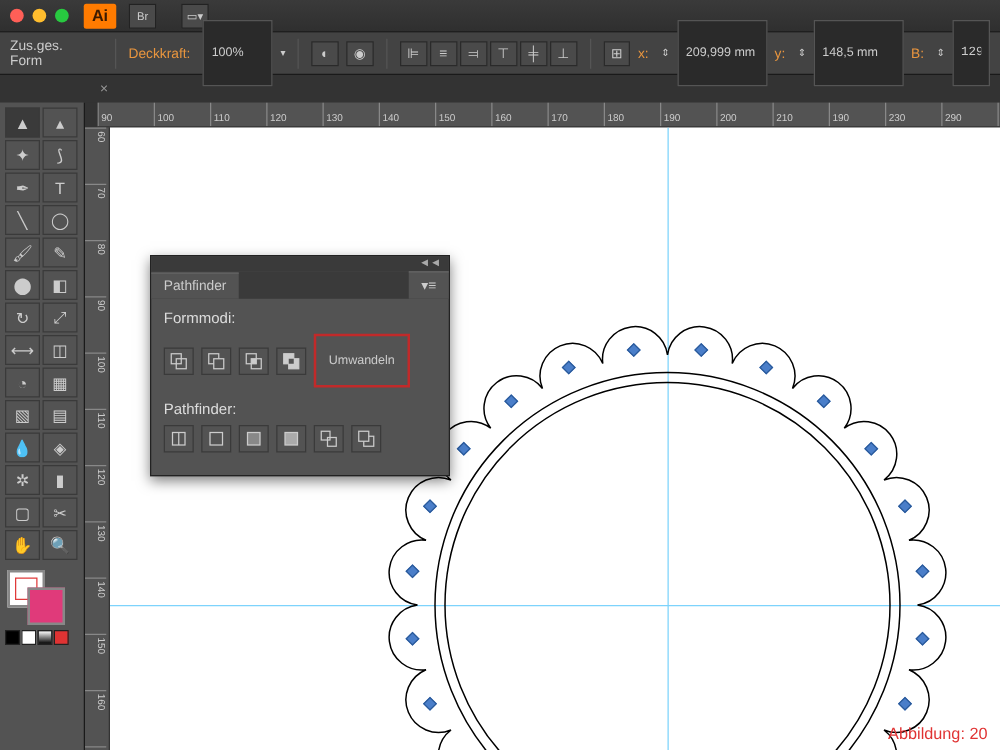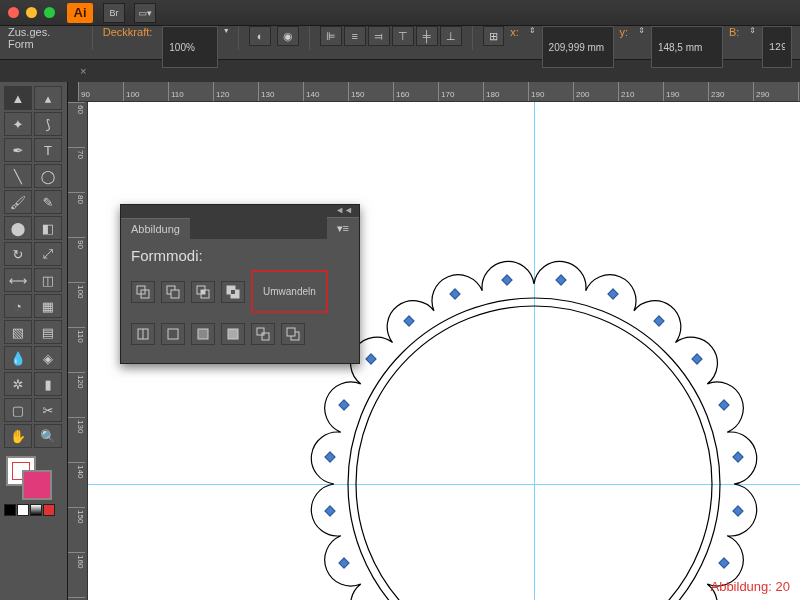--- a/index.html
+++ b/index.html
@@ -2,22 +2,22 @@
 <html><head>
 <meta charset="utf-8">
 <style>
 *{margin:0;padding:0;box-sizing:border-box;font-family:Arial,sans-serif;font-size:11px;color:#ccc}
 body{background:#333;width:800px;height:600px;overflow:hidden;position:relative}
 .titlebar{height:26px;background:linear-gradient(#3a3a3a,#2f2f2f);display:flex;align-items:center;padding:0 8px;border-bottom:1px solid #1a1a1a}
 .traffic{display:flex;gap:7px;margin-right:12px}
 .traffic span{width:11px;height:11px;border-radius:50%}
 .tred{background:#ff5f57}.tyel{background:#ffbd2e}.tgrn{background:#28c940}
 .ai-logo{width:26px;height:20px;background:#ff7b00;color:#3b1a00;font-weight:bold;font-size:13px;display:flex;align-items:center;justify-content:center;border-radius:2px;margin-right:10px}
-.tb-btn{width:22px;height:20px;background:#4a4a4a;border:1px solid #222;margin-right:9px;display:flex;align-items:center;justify-content:center;font-size:9px}
-.controlbar{height:34px;background:#434343;display:flex;padding:0 8px;border-bottom:1px solid #1a1a1a;gap:6px}
+.tb-btn{width:22px;height:20px;background:#4a4a4a;border:1px solid #222;margin-right:20px;display:flex;align-items:center;justify-content:center;font-size:9px}
+.controlbar{height:34px;background:#434343;display:flex;align-items:center;padding:0 8px;border-bottom:1px solid #1a1a1a;gap:6px}
 .cb-label{color:#ccc;font-size:11px;margin-right:4px}
 .cb-label.orange{color:#e8953e}
 .cb-input{background:#2a2a2a;border:1px solid #555;padding:20px 6px;width:56px;font-size:10px}
 .cb-input.wide{width:72px}
 .cb-sep{width:1px;height:24px;background:#555;margin:0 4px}
 .cb-icon{width:22px;height:20px;background:#4a4a4a;border:1px solid #2a2a2a;display:flex;align-items:center;justify-content:center}
 .cb-group{display:flex;gap:2px}
 .tabbar{height:22px;background:#333;display:flex;align-items:center;padding-left:80px}
 .tab-x{color:#999;margin-right:6px;cursor:pointer}
 .tab-title{color:#ddd;font-size:11px}
@@ -39,21 +39,21 @@
 .canvas{position:absolute;left:88px;top:20px;right:0;bottom:0;background:#fff;overflow:hidden}
 .guide-v{position:absolute;top:0;bottom:0;width:1px;background:#7dd3fc}
 .guide-h{position:absolute;left:0;right:0;height:1px;background:#7dd3fc}
 .artwork{position:absolute;left:50%;top:50%;transform:translate(-50%,-50%)}
 .panel{position:absolute;left:120px;top:122px;width:240px;background:#535353;border:1px solid #222;box-shadow:0 4px 10px rgba(0,0,0,.5)}
 .panel-top{height:12px;background:#3a3a3a;text-align:right;padding-right:6px;font-size:9px;color:#aaa}
 .panel-tab{height:22px;background:#3a3a3a;display:flex;align-items:center}
 .panel-tab span{background:#535353;padding:4px 10px;font-size:11px;border-top:1px solid #666}
 .panel-menu{margin-left:auto;padding:0 8px;font-size:10px}
 .panel-body{padding:8px 10px}
-.panel-label{font-size:15px;color:#ddd;margin-bottom:6px}
+.panel-label{font-size:12px;color:#ddd;margin-bottom:6px}
 .panel-row{display:flex;gap:6px;align-items:center;margin-bottom:10px}
 .pf-btn{width:24px;height:22px;background:#535353;border:1px solid #3a3a3a;display:flex;align-items:center;justify-content:center}
 .pf-btn svg{width:14px;height:14px}
 .expand-btn{padding:14px 10px;background:#535353;border:2px solid #c12a2a;font-size:10px;cursor:pointer}
 .caption{position:absolute;right:10px;bottom:6px;color:#e03333;font-size:13px}
 .anchor{position:absolute;width:8px;height:8px;background:#4a7ec9;border:1px solid #2a5a9a;transform:translate(-50%,-50%) rotate(45deg)}
 </style>
 </head>
 <body>
 
@@ -235,21 +235,21 @@
         <div class="anchor" style="left: 320.595px; top: 218.569px;"></div>
         <div class="anchor" style="left: 367.167px; top: 191.681px;"></div>
         <div class="anchor" style="left: 419.112px; top: 177.762px;"></div>
       </div>
     <div class="caption">Abbildung: 20</div>
   </div>
 
   <div class="panel">
     <div class="panel-top">◄◄</div>
     <div class="panel-tab">
-      <span>Abbildung</span>
+      <span>Pathfinder</span>
       <span class="panel-menu">▾≡</span>
     </div>
     <div class="panel-body">
       <div class="panel-label">Formmodi:</div>
       <div class="panel-row">
         <div class="pf-btn">
             <svg viewBox="0 0 14 14">
               <rect x="1" y="1" width="8" height="8" fill="none" stroke="#ccc"></rect>
               <rect x="5" y="5" width="8" height="8" fill="none" stroke="#ccc"></rect>
             </svg>
@@ -269,20 +269,21 @@
           </div>
         <div class="pf-btn">
             <svg viewBox="0 0 14 14">
               <rect x="1" y="1" width="8" height="8" fill="#ccc" stroke="#ccc"></rect>
               <rect x="5" y="5" width="8" height="8" fill="#ccc" stroke="#ccc"></rect>
               <rect x="5" y="5" width="4" height="4" fill="#535353"></rect>
             </svg>
           </div>
         <div class="expand-btn">Umwandeln</div>
       </div>
+      <div class="panel-label">Pathfinder:</div>
       <div class="panel-row">
         <div class="pf-btn">
             <svg viewBox="0 0 14 14">
               <rect x="2" y="2" width="10" height="10" fill="none" stroke="#ccc"></rect>
               <line x1="7" y1="2" x2="7" y2="12" stroke="#ccc"></line>
             </svg>
           </div>
         <div class="pf-btn">
             <svg viewBox="0 0 14 14">
               <rect x="2" y="2" width="10" height="10" fill="none" stroke="#ccc"></rect>

